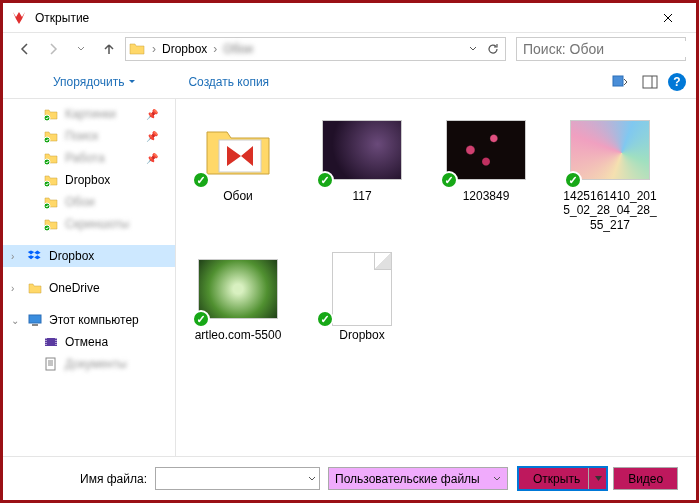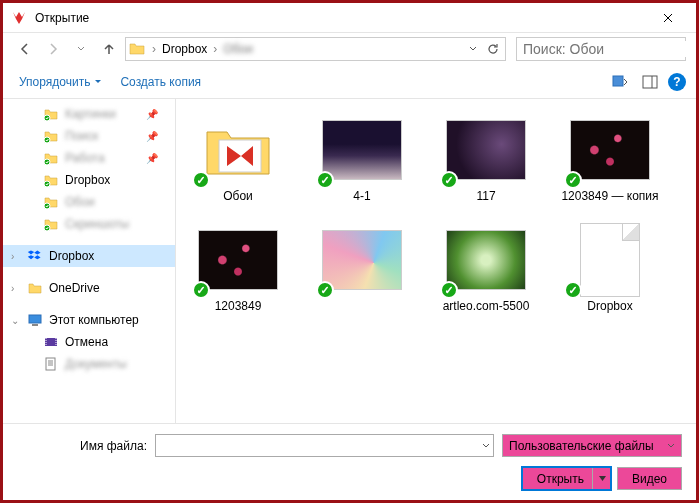--- a/index.html
+++ b/index.html
@@ -16,21 +16,21 @@
   .addr-box { flex: 1; height: 24px; border: 1px solid #ccc; display: flex; align-items: center; padding: 0 2px; background: #fff; }
   .folder-ic { width: 18px; height: 18px; margin-right: 4px; }
   .crumb { padding: 0 4px; cursor: pointer; }
   .crumb-sep { color: #888; padding: 0 2px; }
   .addr-spacer { flex: 1; }
   .addr-drop, .addr-refresh { width: 20px; height: 22px; display: flex; align-items: center; justify-content: center; cursor: pointer; color: #555; }
   .search-box { width: 170px; height: 24px; border: 1px solid #ccc; display: flex; align-items: center; padding: 0 6px; margin-left: 6px; }
   .search-box input { border: none; outline: none; flex: 1; color: #888; font-size: 14px; }
 
   .toolbar { height: 34px; display: flex; align-items: center; padding: 0 10px; gap: 6px; border-bottom: 1px solid #e5e5e5; }
-  .tb-link { color: #1e6fb8; cursor: pointer; padding: 4px 6px; display: flex; align-items: center; gap: 4px; }
+  .tb-link { color: #1e6fb8; cursor: pointer; padding: 4px 6px; display: flex; align-items: center; gap: 4px; margin-left: 34px; }
   .tb-spacer { flex: 1; }
   .tb-icon { width: 24px; height: 24px; display: flex; align-items: center; justify-content: center; cursor: pointer; color: #555; }
   .help-ic { width: 18px; height: 18px; border-radius: 50%; background: #0078d7; color: #fff; display: flex; align-items: center; justify-content: center; font-weight: bold; font-size: 12px; cursor: pointer; }
 
   .body-area { flex: 1; display: flex; overflow: hidden; border-bottom: 1px solid #e5e5e5; }
   .sidebar { width: 172px; overflow-y: auto; padding: 4px 0; }
   .tree-item { display: flex; align-items: center; height: 22px; padding-left: 24px; gap: 6px; cursor: pointer; position: relative; }
   .tree-item.indent { padding-left: 40px; }
   .tree-item.selected { background: #cde8ff; }
   .tree-chevron { position: absolute; left: 8px; color: #888; font-size: 10px; }
@@ -46,27 +46,27 @@
   .thumb-wrap { width: 96px; height: 78px; display: flex; align-items: center; justify-content: center; position: relative; }
   .sync-badge { position: absolute; bottom: 0; left: 2px; width: 18px; height: 18px; border-radius: 50%; background: #17a817; border: 2px solid #fff; display: flex; align-items: center; justify-content: center; }
   .sync-badge::after { content: "✓"; color: #fff; font-size: 11px; font-weight: bold; }
   .item-label { text-align: center; line-height: 1.2; word-break: break-all; max-height: 45px; overflow: hidden; }
 
   .thumb-folder { width: 70px; height: 56px; position: relative; }
   .thumb-img { width: 80px; height: 60px; border: 1px solid #ccc; background: #333; }
   .thumb-blank { width: 60px; height: 74px; border: 1px solid #ccc; background: #fff; position: relative; }
   .thumb-blank::before { content:""; position:absolute; top:0; right:0; width:16px; height:16px; background:linear-gradient(135deg,#fff 50%,#e0e0e0 50%); border-left:1px solid #ccc; border-bottom:1px solid #ccc;}
 
-  .footer { padding: 10px 14px; display: flex; flex-direction: column; gap: 10px; }
+  .footer { padding: 10px 14px; display: flex; flex-direction: row; gap: 10px; }
   .row1 { display: flex; align-items: center; gap: 8px; }
   .fname-label { width: 130px; text-align: right; }
   .fname-input { flex: 1; height: 23px; border: 1px solid #aaa; padding: 0 4px; }
-  .filter-sel { width: 180px; height: 23px; border: 1px solid #aaa; background: #ec4899; display: flex; align-items: center; justify-content: space-between; padding: 0 6px; cursor: pointer; }
+  .filter-sel { width: 180px; height: 23px; border: 1px solid #aaa; background: #f0abfc; display: flex; align-items: center; justify-content: space-between; padding: 0 6px; cursor: pointer; }
   .row2 { display: flex; justify-content: flex-end; gap: 6px; }
-  .btn { height: 23px; border: 1px solid #aaa; background: #ec4899; padding: 0 14px; display: flex; align-items: center; cursor: pointer; }
+  .btn { height: 23px; border: 1px solid #aaa; background: #be185d; padding: 0 14px; display: flex; align-items: center; cursor: pointer; }
   .btn.split { padding-right: 4px; }
   .btn.primary { border: 1px solid #0078d7; box-shadow: 0 0 0 1px #0078d7; }
   .split-arrow { border-left: 1px solid #aaa; padding-left: 6px; margin-left: 8px; height: 100%; display: flex; align-items: center; }
 
   
   .bg-night1 { background: linear-gradient(#1a1030 40%, #3a2a50 60%, #c8b8c0 100%); }
   .bg-night2 { background: radial-gradient(circle at 70% 40%, #6a4a7a 0%, #201028 70%); }
   .bg-flowers { background: radial-gradient(circle at 30% 50%, #d04070 6%, transparent 8%), radial-gradient(circle at 60% 30%, #e05080 5%, transparent 7%), radial-gradient(circle at 50% 70%, #c03060 6%, transparent 8%), #100808; }
   .bg-swirl { background: conic-gradient(from 200deg at 65% 55%, #f5e0b0, #f0a0c0, #80c8f0, #a0e0c0, #f5e0b0); border:1px solid #ccc; }
   .bg-green { background: radial-gradient(circle at 50% 50%, #d8f0c0 10%, #509030 60%, #204018 100%); }
@@ -263,51 +263,38 @@
       <rect x="16" y="18" width="42" height="32" fill="#fff" stroke="#ccc"></rect>
       <path d="M24 24l14 10-14 10z M38 34l12-10v20z" fill="#d93025"></path>
     </svg>
   </div>
             <span class="sync-badge"></span>
           </div>
           <div class="item-label">Обои</div>
         </div>
         <div class="item">
           <div class="thumb-wrap">
-            <div class="thumb-img bg-night1"></div>
-            <span class="sync-badge"></span>
-          </div>
-          <div class="item-label">4-1</div>
-        </div>
-        <div class="item">
-          <div class="thumb-wrap">
             <div class="thumb-img bg-night2"></div>
             <span class="sync-badge"></span>
           </div>
           <div class="item-label">117</div>
         </div>
         <div class="item">
           <div class="thumb-wrap">
             <div class="thumb-img bg-flowers"></div>
             <span class="sync-badge"></span>
           </div>
-          <div class="item-label">1203849 — копия</div>
-        </div>
-        <div class="item">
-          <div class="thumb-wrap">
-            <div class="thumb-img bg-flowers"></div>
-            <span class="sync-badge"></span>
-          </div>
           <div class="item-label">1203849</div>
         </div>
         <div class="item">
           <div class="thumb-wrap">
             <div class="thumb-img bg-swirl"></div>
             <span class="sync-badge"></span>
           </div>
+          <div class="item-label">1425161410_2015_02_28_04_28_55_217</div>
         </div>
         <div class="item">
           <div class="thumb-wrap">
             <div class="thumb-img bg-green"></div>
             <span class="sync-badge"></span>
           </div>
           <div class="item-label">artleo.com-5500</div>
         </div>
         <div class="item">
           <div class="thumb-wrap">

